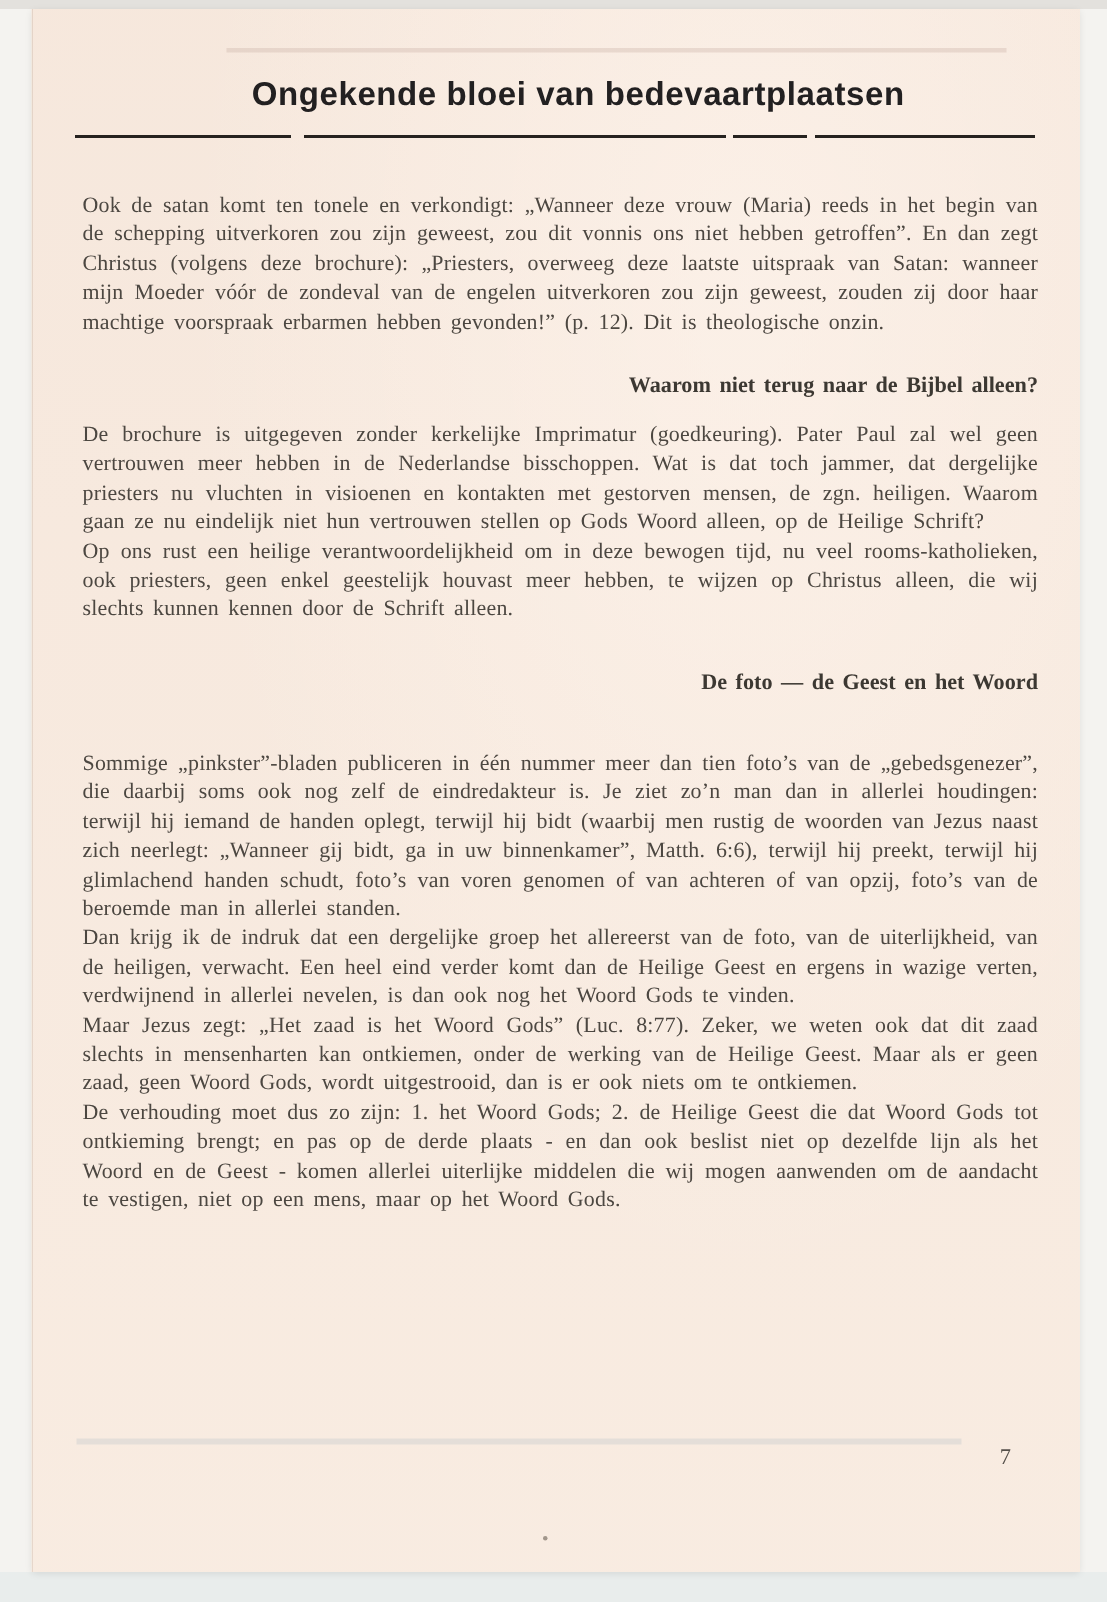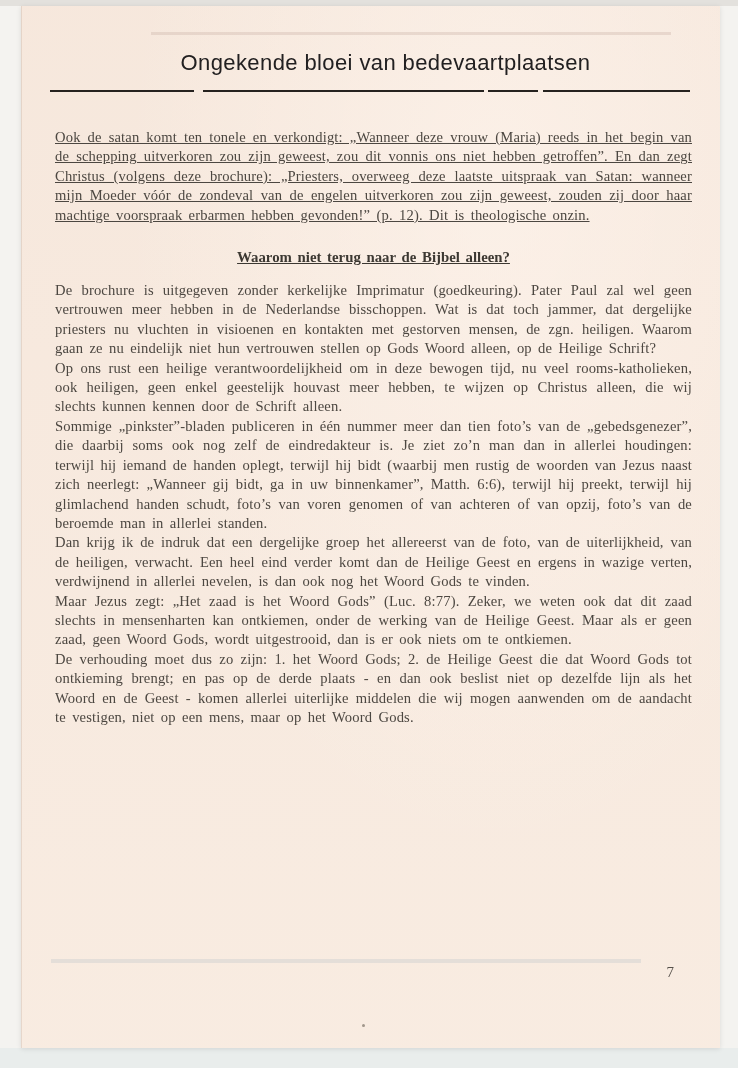--- a/index.html
+++ b/index.html
@@ -37,21 +37,21 @@
     background-image:
       radial-gradient(ellipse at 68% 18%, rgba(255,246,239,0.55) 0%, rgba(244,228,214,0) 55%),
       linear-gradient(180deg, rgba(240,220,208,0.22), rgba(250,240,232,0.12));
     box-shadow: 0 1px 5px rgba(0,0,0,0.10), inset 1px 0 0 rgba(150,120,105,0.18);
   }
   .content {
     padding: 44px 28px 0 34px;
   }
   .doc-title {
     font-family: "Liberation Sans", sans-serif;
-    font-weight: normal;
+    font-weight: bold;
     font-size: 22px;
     letter-spacing: 0.4px;
     color: #222021;
     text-align: center;
     transform: translateX(12px);
     margin: 0;
     white-space: nowrap;
   }
   .title-rule {
     height: 2px;
@@ -67,31 +67,29 @@
     font-size: 14.6px;
     line-height: 19.4px;
     text-align: justify;
     color: #4c4741;
     margin: 0;
     word-spacing: 2.5px;
     letter-spacing: 0.15px;
   }
   .first-paragraph {
     margin-top: 36px;
-    text-decoration: underline;
   }
   .section-heading {
     font-family: "Liberation Serif", serif;
     font-size: 14.8px;
     font-weight: bold;
-    text-align: center;
+    text-align: right;
     color: #3c3832;
     margin: 24px 0 15px 0;
     word-spacing: 2px;
-    text-decoration: underline;
   }
   .section-heading.second {
     margin: 30px 0 36px 0;
   }
   .page-number {
     position: absolute;
     top: 958px;
     left: 0;
     right: 46px;
     text-align: right;
@@ -130,22 +128,23 @@
   <div class="content">
     <h1 class="doc-title">Ongekende bloei van bedevaartplaatsen</h1>
     <div class="title-rule"></div>
 
     <p class="body-text first-paragraph">Ook de satan komt ten tonele en verkondigt: „Wanneer deze vrouw (Maria) reeds in het begin van de schepping uitverkoren zou zijn geweest, zou dit vonnis ons niet hebben getroffen”. En dan zegt Christus (volgens deze brochure): „Priesters, overweeg deze laatste uitspraak van Satan: wanneer mijn Moeder vóór de zondeval van de engelen uitverkoren zou zijn geweest, zouden zij door haar machtige voorspraak erbarmen hebben gevonden!” (p. 12). Dit is theologische onzin.</p>
 
     <h2 class="section-heading">Waarom niet terug naar de Bijbel alleen?</h2>
 
     <p class="body-text">De brochure is uitgegeven zonder kerkelijke Imprimatur (goedkeuring). Pater Paul zal wel geen vertrouwen meer hebben in de Nederlandse bisschoppen. Wat is dat toch jammer, dat dergelijke priesters nu vluchten in visioenen en kontakten met gestorven mensen, de zgn. heiligen. Waarom gaan ze nu eindelijk niet hun vertrouwen stellen op Gods Woord alleen, op de Heilige Schrift?</p>
 
-    <p class="body-text">Op ons rust een heilige verantwoordelijkheid om in deze bewogen tijd, nu veel rooms-katholieken, ook heiligen, geen enkel geestelijk houvast meer hebben, te wijzen op Christus alleen, die wij slechts kunnen kennen door de Schrift alleen.</p>
+    <p class="body-text">Op ons rust een heilige verantwoordelijkheid om in deze bewogen tijd, nu veel rooms-katholieken, ook priesters, geen enkel geestelijk houvast meer hebben, te wijzen op Christus alleen, die wij slechts kunnen kennen door de Schrift alleen.</p>
 
+    <h2 class="section-heading second">De foto — de Geest en het Woord</h2>
 
 
     <p class="body-text">Sommige „pinkster”-bladen publiceren in één nummer meer dan tien foto’s van de „gebedsgenezer”, die daarbij soms ook nog zelf de eindredakteur is. Je ziet zo’n man dan in allerlei houdingen: terwijl hij iemand de handen oplegt, terwijl hij bidt (waarbij men rustig de woorden van Jezus naast zich neerlegt: „Wanneer gij bidt, ga in uw binnenkamer”, Matth. 6:6), terwijl hij preekt, terwijl hij glimlachend handen schudt, foto’s van voren genomen of van achteren of van opzij, foto’s van de beroemde man in allerlei standen.</p>
 
     <p class="body-text">Dan krijg ik de indruk dat een dergelijke groep het allereerst van de foto, van de uiterlijkheid, van de heiligen, verwacht. Een heel eind verder komt dan de Heilige Geest en ergens in wazige verten, verdwijnend in allerlei nevelen, is dan ook nog het Woord Gods te vinden.</p>
 
     <p class="body-text">Maar Jezus zegt: „Het zaad is het Woord Gods” (Luc. 8:77). Zeker, we weten ook dat dit zaad slechts in mensenharten kan ontkiemen, onder de werking van de Heilige Geest. Maar als er geen zaad, geen Woord Gods, wordt uitgestrooid, dan is er ook niets om te ontkiemen.</p>
 
     <p class="body-text">De verhouding moet dus zo zijn: 1. het Woord Gods; 2. de Heilige Geest die dat Woord Gods tot ontkieming brengt; en pas op de derde plaats - en dan ook beslist niet op dezelfde lijn als het Woord en de Geest - komen allerlei uiterlijke middelen die wij mogen aanwenden om de aandacht te vestigen, niet op een mens, maar op het Woord Gods.</p>
   </div>

